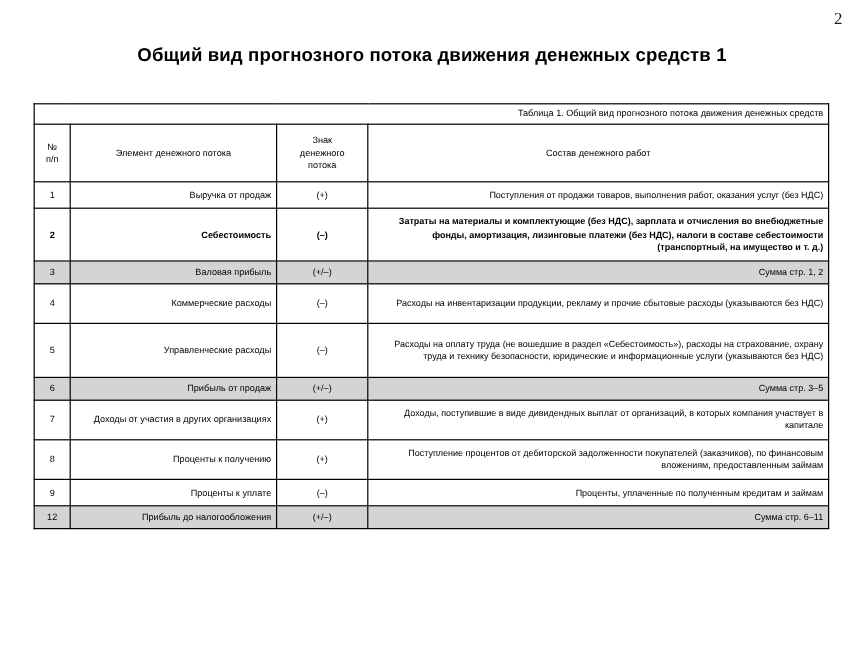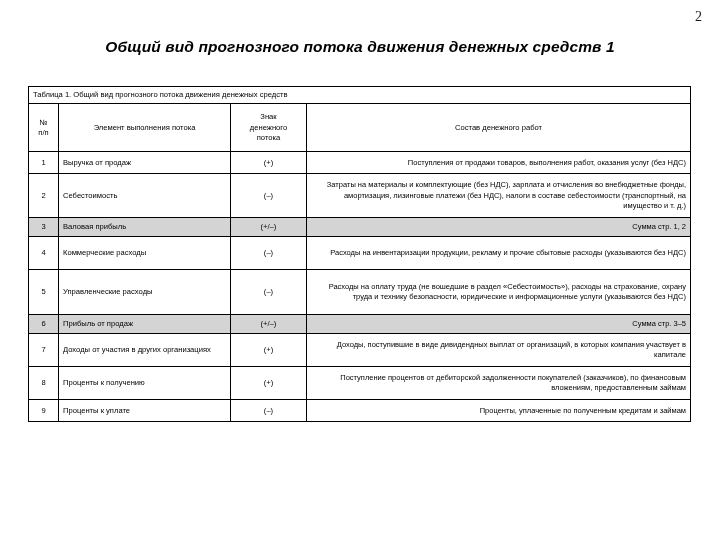--- a/index.html
+++ b/index.html
@@ -36,21 +36,20 @@
   .slide-title {
     position: absolute;
     top: 38px;
     left: 0;
     width: 720px;
     text-align: center;
     font-size: 15.5px;
     font-weight: bold;
     letter-spacing: 0.1px;
     color: #000000;
-    font-style: italic;
   }
 
   .table-wrap {
     position: absolute;
     left: 28px;
     top: 86px;
     width: 662px;
   }
 
   table.cf {
@@ -71,60 +70,60 @@
     box-sizing: border-box;
   }
 
   
   col.c-num   { width: 30px; }
   col.c-elem  { width: 172px; }
   col.c-sign  { width: 76px; }
   col.c-comp  { width: 384px; }
 
   .caption-cell {
-    text-align: left;
+    text-align: right;
     font-size: 7.6px;
     padding: 4px 4px 4px 4px;
     height: 17px;
   }
 
   .hdr td {
     text-align: center;
     vertical-align: middle;
     font-size: 7.6px;
     height: 48px;
   }
   .hdr td.h-elem { text-align: center; }
 
   td.num {
     text-align: center;
     font-size: 7.6px;
   }
   td.elem {
-    text-align: left;
+    text-align: right;
     padding-left: 8px;
     font-size: 7.6px;
   }
   td.sign {
     text-align: center;
     font-size: 7.6px;
   }
   td.comp {
     text-align: right;
     padding-left: 6px;
     padding-right: 6px;
     font-size: 7.5px;
   }
 
   tr.shaded td {
     background: #d4d4d4;
   }
 
   tr.r1 td { height: 22px; }
-  tr.r2 td { height: 44px; }
+  tr.r2 td { height: 44px; font-weight: bold; }
   tr.r3 td { height: 19px; }
   tr.r4 td { height: 33px; }
   tr.r5 td { height: 45px; }
   tr.r6 td { height: 19px; }
   tr.r7 td { height: 33px; }
   tr.r8 td { height: 33px; }
   tr.r9 td { height: 22px; }
   tr.r10 td { height: 33px; }
   tr.r11 td { height: 33px; }
   tr.r12 td { height: 19px; }
@@ -150,21 +149,21 @@
 
         <tr>
           <td class="caption-cell" colspan="4">Таблица 1. Общий вид прогнозного потока движения денежных средств</td>
         </tr>
 
         <tr class="hdr">
           <td>
             <span>№</span><br>
             <span>п/п</span>
           </td>
-          <td class="h-elem">Элемент выполнения потока</td>
+          <td class="h-elem">Элемент денежного потока</td>
           <td>
             <span>Знак</span><br>
             <span>денежного</span><br>
             <span>потока</span>
           </td>
           <td>Состав денежного работ</td>
         </tr>
 
         <tr class="r1">
           <td class="num">1</td>
@@ -224,18 +223,24 @@
 
         <tr class="r9">
           <td class="num">9</td>
           <td class="elem">Проценты к уплате</td>
           <td class="sign">(–)</td>
           <td class="comp">Проценты, уплаченные по полученным кредитам и займам</td>
         </tr>
 
 
 
+        <tr class="r12 shaded">
+          <td class="num">12</td>
+          <td class="elem">Прибыль до налогообложения</td>
+          <td class="sign">(+/–)</td>
+          <td class="comp">Сумма стр. 6–11</td>
+        </tr>
 
       </tbody>
     </table>
   </div>
 
 </div>
 
 </body></html>

